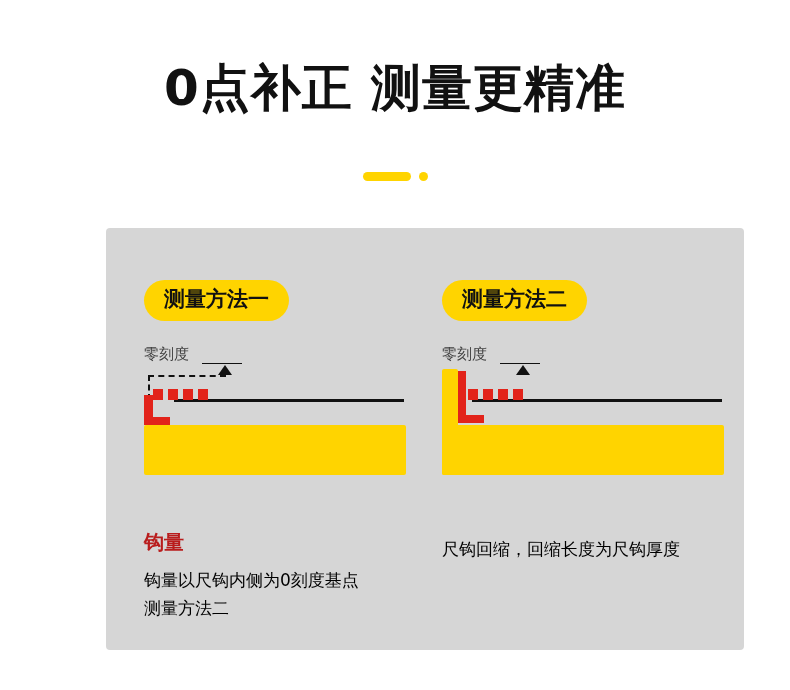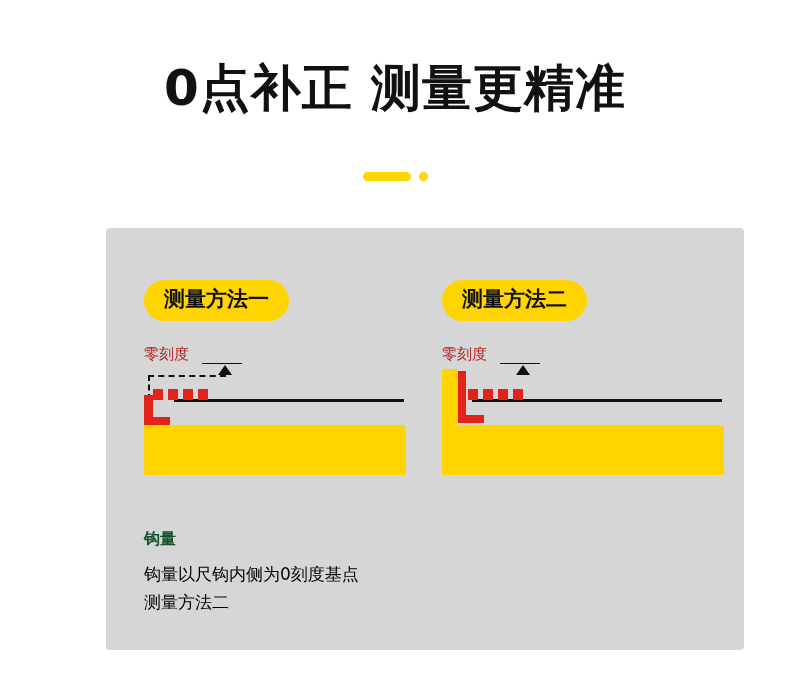--- a/index.html
+++ b/index.html
@@ -98,21 +98,21 @@
   
   .diagram {
     position: relative;
     width: 300px;
     height: 180px;
     margin-top: 24px;
   }
   .zero-label {
     position: absolute;
     font-size: 15px;
-    color: #b91c1c;
+    color: #404040;
     white-space: nowrap;
     font-family: "DejaVu Sans", "Liberation Sans", sans-serif;
   }
   
   .body-bar {
     position: absolute;
     background: #FFD400;
     border-radius: 2px;
   }
   
@@ -156,23 +156,23 @@
     border-bottom: 10px solid #111111;
   }
   .leader {
     position: absolute;
     height: 0;
     border-top: 1.5px solid #111111;
   }
 
   
   .cap-title {
-    font-size: 16px;
+    font-size: 20px;
     font-weight: bold;
-    color: #14532d;
+    color: #b91c1c;
     margin-top: 4px;
     font-family: "DejaVu Sans", "Liberation Sans", sans-serif;
   }
   .cap-lines {
     margin-top: 10px;
   }
   .cap-line {
     font-size: 17px;
     line-height: 28px;
     color: #000000;
@@ -248,17 +248,18 @@
 
         <div class="tick" style="left:26px; top:44px; width:10px; height:11px;"></div>
         <div class="tick" style="left:41px; top:44px; width:10px; height:11px;"></div>
         <div class="tick" style="left:56px; top:44px; width:10px; height:11px;"></div>
         <div class="tick" style="left:71px; top:44px; width:10px; height:11px;"></div>
 
         <div class="body-bar" style="left:0px; top:80px; width:282px; height:50px;"></div>
       </div>
 
       <div class="cap-lines">
+        <div class="cap-line">尺钩回缩，回缩长度为尺钩厚度</div>
       </div>
     </div>
 
   </div>
 </div>
 
 </body></html>

